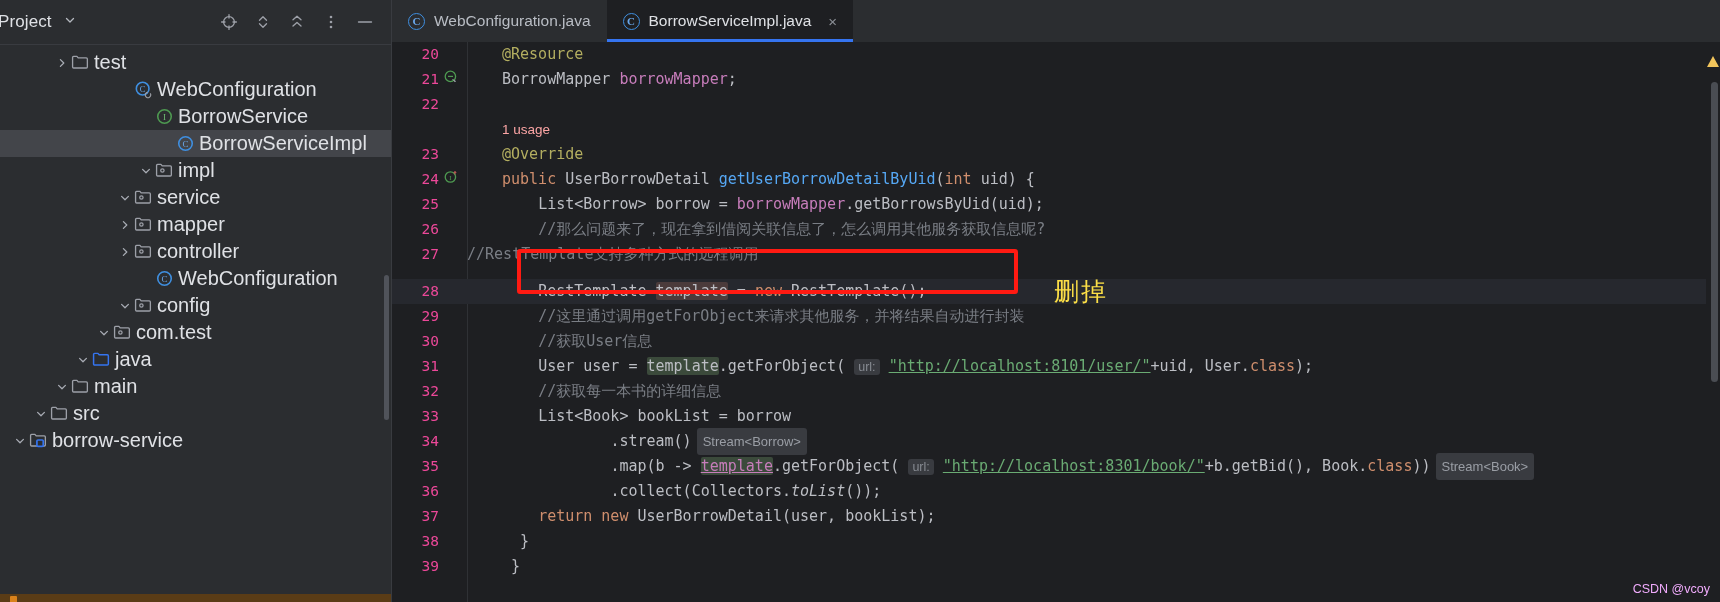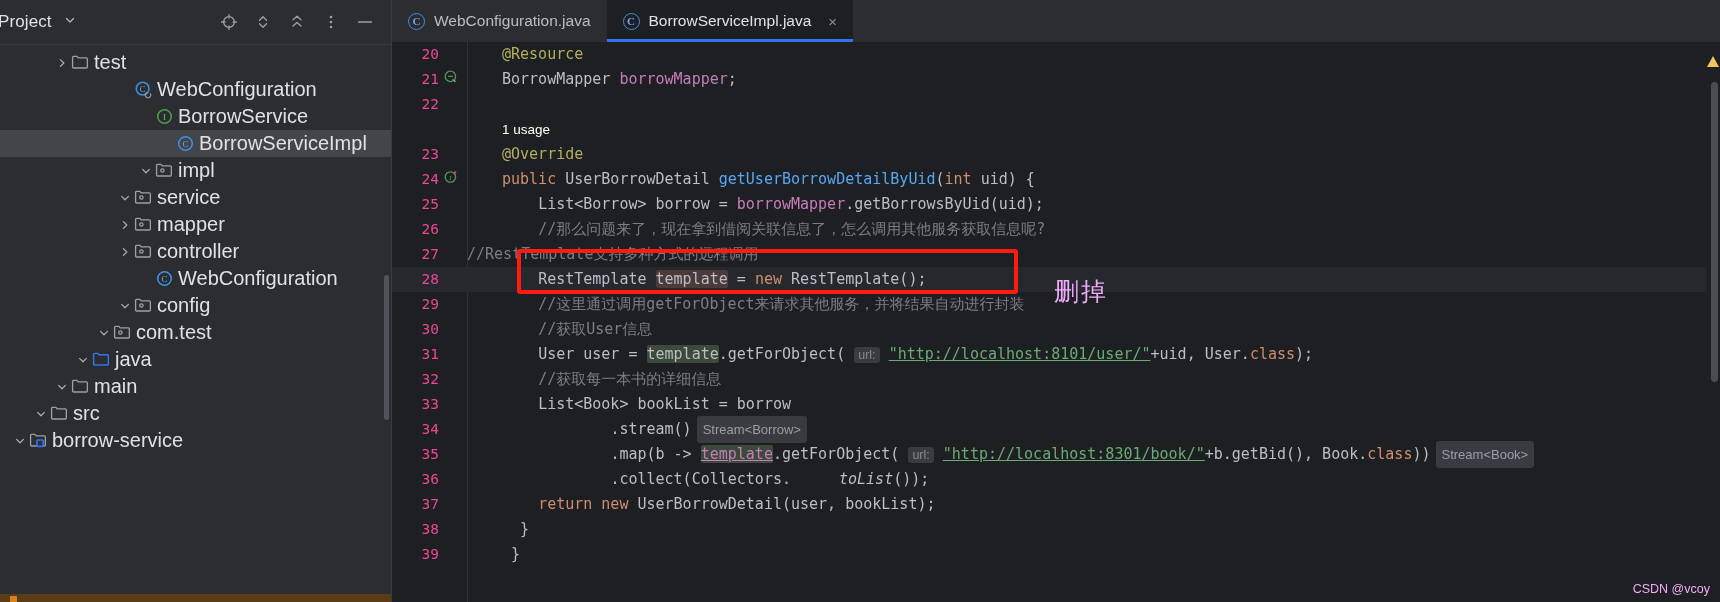--- a/index.html
+++ b/index.html
@@ -107,65 +107,65 @@
 
   
   .code-wrap { flex: 1 1 auto; position: relative; overflow: hidden; background: #1e1f22; }
   .code {
     position: absolute; top: 0; left: 0; right: 0; bottom: 0;
     font-family: "DejaVu Sans Mono", monospace;
     font-size: 15px; line-height: 25px;
     white-space: pre;
   }
   .cline { position: relative; height: 25px; display: flex; align-items: center; }
-  .cline.current { background: #26282e; }
+  .cline.current { background: #26282e; margin-top: 12px; }
   .gutter-num {
     position: absolute; left: 0; width: 47px; text-align: right;
     color: #ec4899; font-size: 14.5px;
     font-family: "DejaVu Sans Mono", monospace;
   }
   .gutter-mark { position: absolute; left: 52px; width: 20px; text-align: left; }
   .ctext { padding-left: 110px; text-align: center; }
   .ctext.noindent { padding-left: 75px; }
 
-  .hint-usage { color: #ffffff; font-size: 13.5px; font-family: "Liberation Sans", sans-serif; padding-left: 110px; }
+  .hint-usage { color: #fca5a5; font-size: 13.5px; font-family: "Liberation Sans", sans-serif; padding-left: 110px; }
 
   
   .gutter-sep { position: absolute; left: 75px; top: 0; bottom: 0; width: 1px; background: #2f3135; }
 
   
   .kw      { color: #cf8e6d; }
   .type    { color: #bcbec4; }
   .fn      { color: #56a8f5; }
   .fld     { color: #c77dbb; }
   .str     { color: #6aab73; text-decoration: underline; }
   .anno    { color: #b3ae60; }
   .cmt     { color: #7a7e85; }
   .plain   { color: #bcbec4; }
-  .ital    { font-style: italic; margin-left: 48px; }
+  .ital    { font-style: italic; }
   .param-hint {
     background: #393b40; color: #868a91; border-radius: 3px;
     padding: 1px 4px; font-size: 12.5px;
     font-family: "Liberation Sans", sans-serif;
   }
   .inlay {
     background: #393b40; color: #9a9ea5; border-radius: 3px;
     padding: 1px 6px; font-size: 13px; margin-left: 5px;
     font-family: "Liberation Sans", sans-serif;
   }
   .hl-caret { background: #4b3b3b; border-radius: 2px; }
   .hl-ident { background: #3b4a3b; border-radius: 2px; }
 
   
   .red-box {
     position: absolute; border: 4px solid #ff1a12; border-radius: 3px;
     pointer-events: none;
   }
   .red-text {
-    position: absolute; color: #f0abfc; font-size: 25px;
+    position: absolute; color: #fde047; font-size: 25px;
     font-family: Liberation Sans, sans-serif; font-weight: 500;
     letter-spacing: 2px; white-space: nowrap;
   }
 
   
   .right-rail {
     position: absolute; right: 0; top: 42px; bottom: 0; width: 14px;
     background: #1e1f22;
   }
   .warn-tri {

